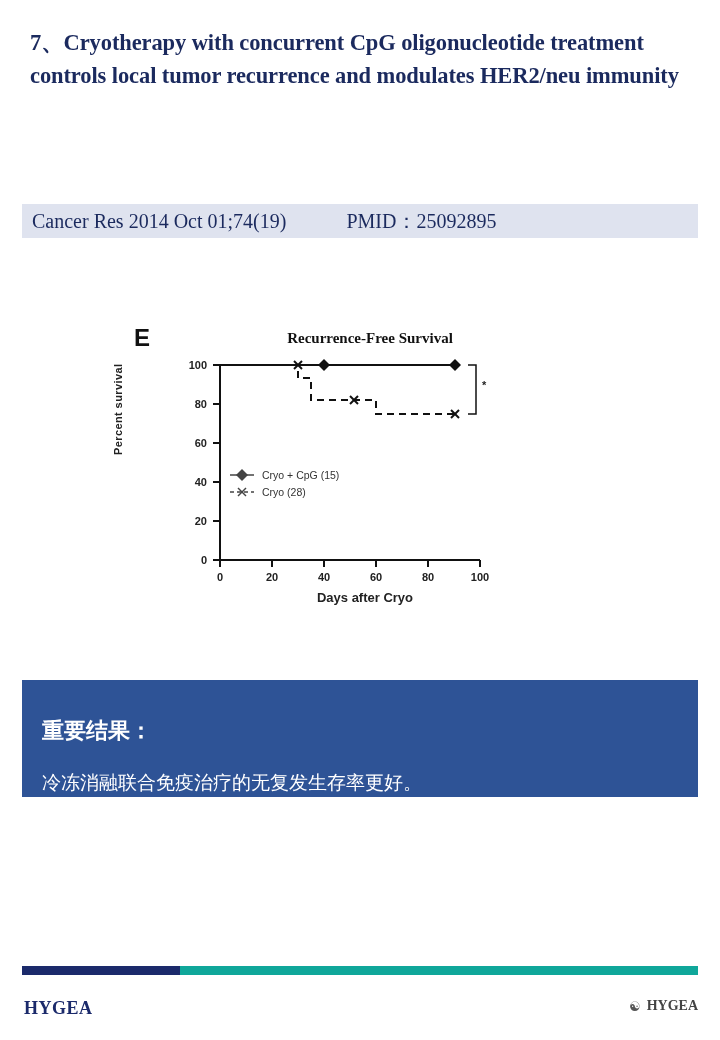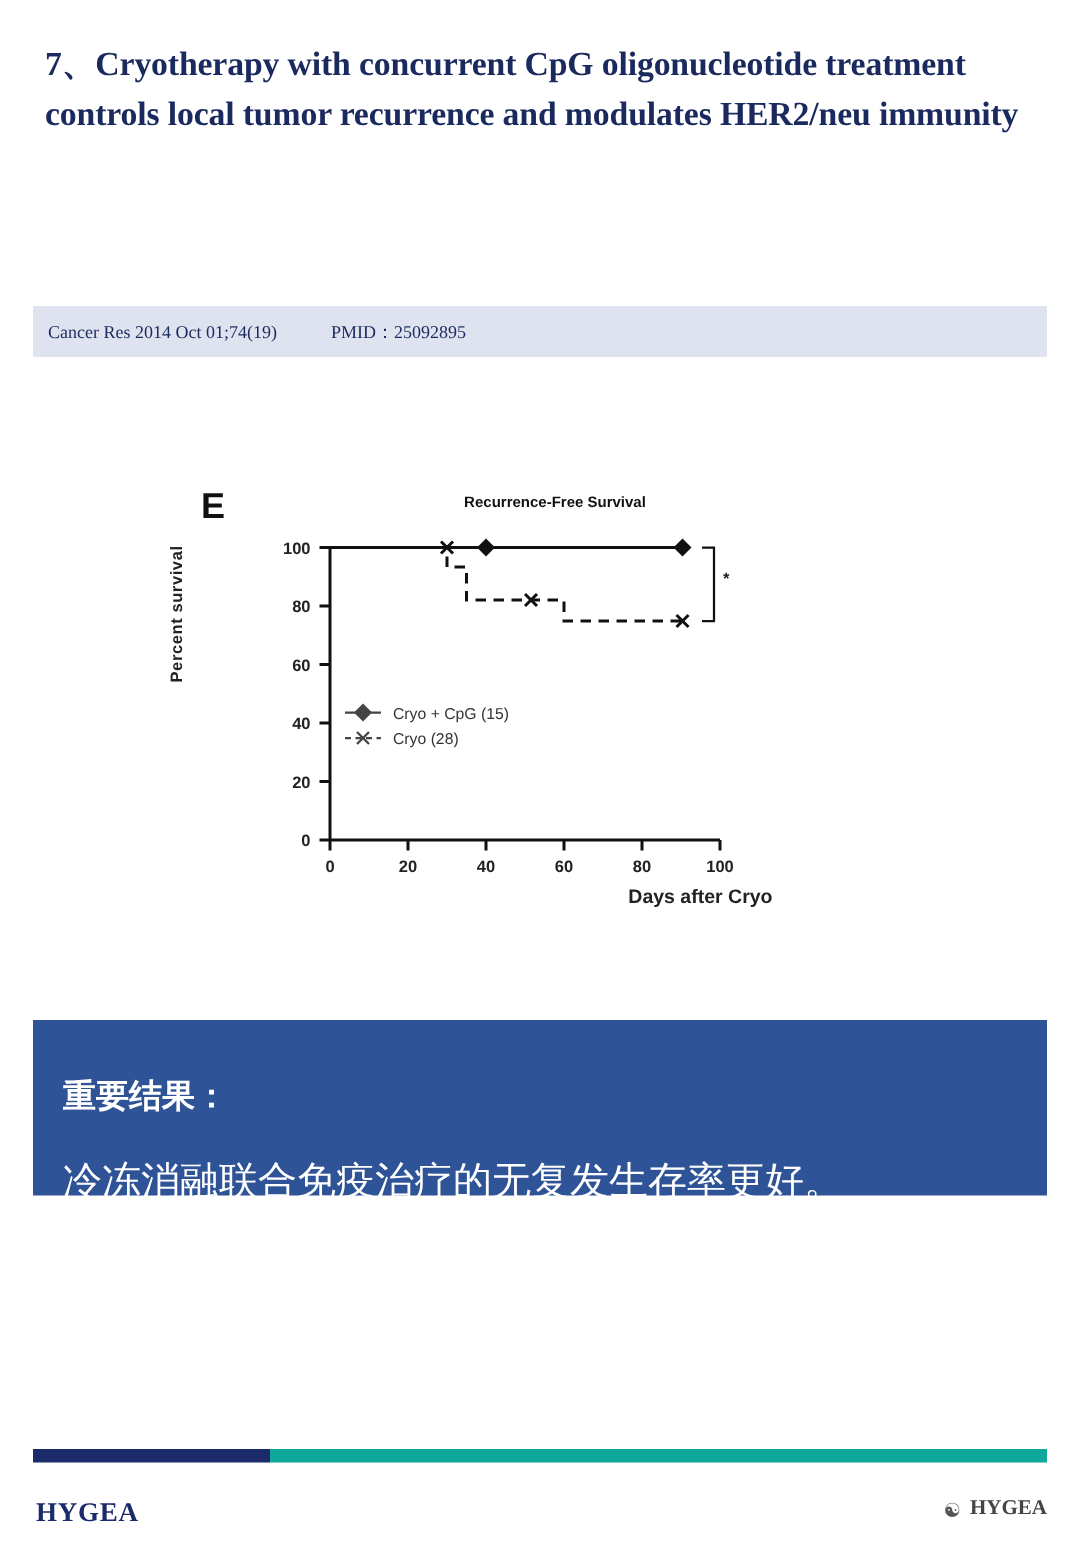--- a/index.html
+++ b/index.html
@@ -39,21 +39,21 @@
     left: 22px;
     top: 204px;
     width: 676px;
     height: 34px;
     background: #dfe3ef;
     display: flex;
     align-items: center;
   }
   .citation-text {
     font-family: "Liberation Serif", serif;
-    font-size: 12px;
+    font-size: 20px;
     color: #1b2a5e;
     padding-left: 10px;
     white-space: pre;
   }
   
   .figure-area {
     position: absolute;
     left: 120px;
     top: 300px;
     width: 420px;
@@ -67,43 +67,43 @@
     font-weight: bold;
     font-size: 24px;
     color: #111;
   }
   .fig-title {
     position: absolute;
     left: 90px;
     top: 30px;
     width: 320px;
     text-align: center;
-    font-family: Liberation Sans, sans-serif;
-    font-weight: bold;
-    font-size: 10px;
+    font-family: Liberation Serif, serif;
+    font-weight: bold;
+    font-size: 15px;
     color: #111;
   }
   .y-axis-label {
     position: absolute;
     left: -8px;
     top: 155px;
     transform: rotate(-90deg);
     transform-origin: left top;
     font-size: 11px;
     font-weight: bold;
     color: #222;
     letter-spacing: 0.4px;
     white-space: nowrap;
   }
   .x-axis-label {
     position: absolute;
     left: 95px;
     top: 290px;
     width: 300px;
-    text-align: right;
+    text-align: center;
     font-size: 13px;
     font-weight: bold;
     color: #222;
   }
   .plot-svg {
     position: absolute;
     left: 40px;
     top: 55px;
   }
   .legend-text {
@@ -132,21 +132,21 @@
     top: 36px;
     font-size: 22px;
     font-weight: bold;
     color: #ffffff;
     font-family: "DejaVu Sans", sans-serif;
   }
   .result-body {
     position: absolute;
     left: 20px;
     top: 90px;
-    font-size: 26px;
+    font-size: 19px;
     color: #ffffff;
     font-family: "DejaVu Sans", sans-serif;
   }
   
   .footer-rule-left {
     position: absolute;
     left: 22px;
     top: 966px;
     width: 158px;
     height: 9px;

